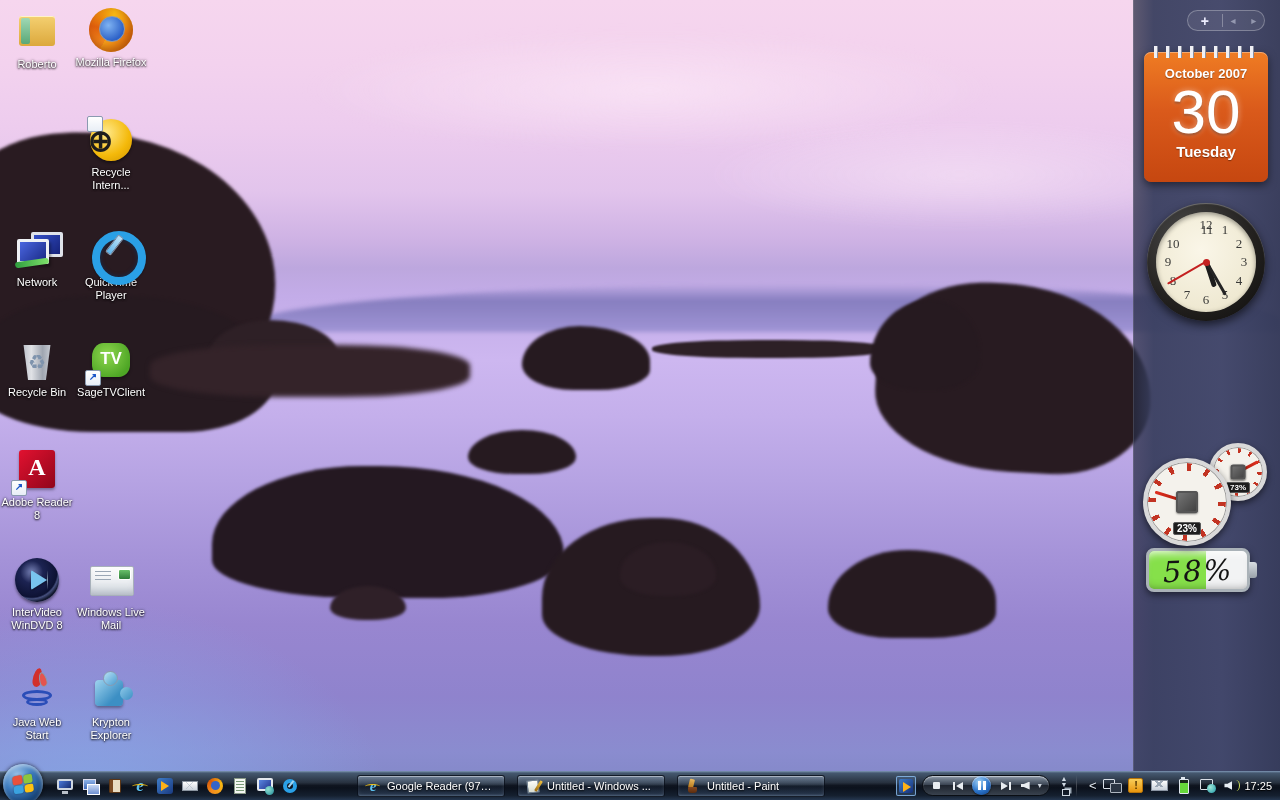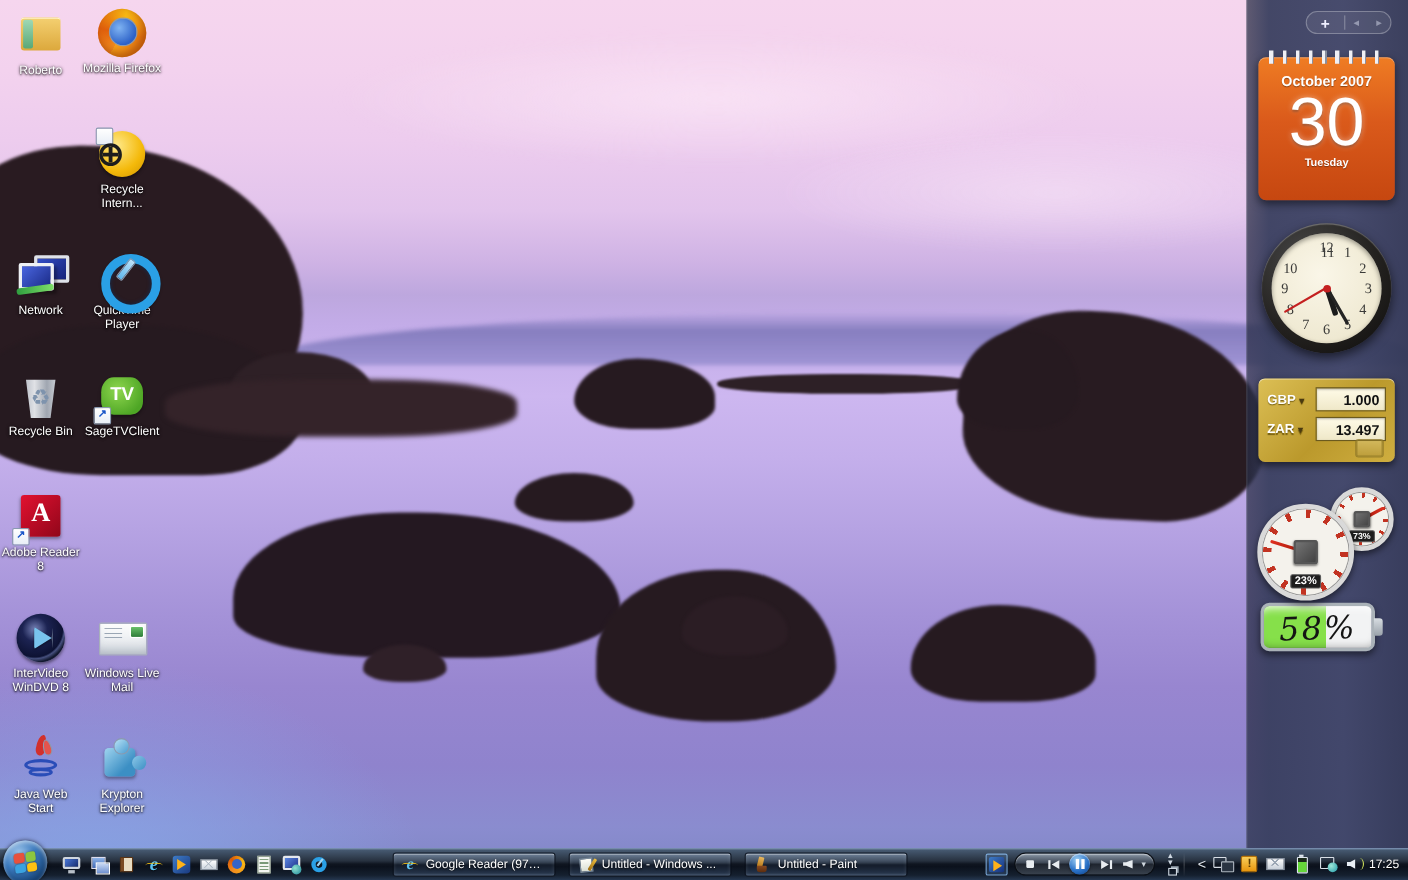--- a/index.html
+++ b/index.html
@@ -139,21 +139,21 @@
   #sb-controls .div { width:1px; height:13px; background:rgba(255,255,255,.3); }
   #sb-controls .arr { color:rgba(230,235,250,.45); font-size:10px; width:21px; text-align:center; }
 
   #gadget-calendar { position:absolute; left:11px; top:52px; width:124px; height:130px; border-radius:7px;
     background:linear-gradient(180deg,#ef7c23,#da5a1b 45%,#c64710); box-shadow:0 3px 8px rgba(0,0,0,.5), inset 0 1px 0 rgba(255,255,255,.35);
     text-align:center; color:#fff; }
   #gadget-calendar .spiral { position:absolute; top:-6px; left:7px; right:7px; height:12px;
     background:repeating-linear-gradient(90deg, transparent 0 3px, #f0f0f5 3px 6px, #8a8fa0 6px 7px, transparent 7px 12px); border-radius:2px; }
   .cal-month { margin-top:14px; font-size:13px; font-weight:bold; text-shadow:0 1px 1px rgba(0,0,0,.4); }
   .cal-day { font-size:62px; line-height:62px; font-weight:normal; text-shadow:0 0 6px rgba(255,255,255,.45),0 2px 2px rgba(0,0,0,.3); }
-  .cal-weekday { font-size:10px; font-weight:bold; text-shadow:0 1px 1px rgba(0,0,0,.4); }
+  .cal-weekday { font-size:15px; font-weight:bold; text-shadow:0 1px 1px rgba(0,0,0,.4); }
 
   #gadget-clock { position:absolute; left:14px; top:203px; width:118px; height:118px; border-radius:50%;
     background:radial-gradient(circle at 35% 30%, #4a4a4a, #242220 55%, #0d0c0b);
     box-shadow:0 4px 10px rgba(0,0,0,.6), inset 0 1px 1px rgba(255,255,255,.3); }
   #clock-face { position:absolute; inset:9px; border-radius:50%;
     background:radial-gradient(circle at 45% 38%, #faf6e8, #efe9d2 70%, #ddd6ba);
     box-shadow:inset 0 2px 5px rgba(0,0,0,.4); }
   .num { position:absolute; width:16px; height:14px; font-size:13px; line-height:14px; text-align:center;
     color:#3a3a38; font-family:"Liberation Serif",serif; }
   .n12{left:42px;top:6px;} .n1{left:61px;top:11px;} .n2{left:75px;top:25px;} .n3{left:80px;top:43px;}
@@ -413,31 +413,20 @@
         <span class="num n9">9</span>
         <span class="num n10">10</span>
         <span class="num n11">11</span>
         <div class="hand hour"></div>
         <div class="hand minute"></div>
         <div class="hand second"></div>
         <div class="clock-pin"></div>
       </div>
     </div>
 
-    <div id="gadget-currency">
-      <div class="cur-row">
-        <span class="cur-code"><span>GBP</span> <span class="dd">▾</span></span>
-        <span class="cur-value">1.000</span>
-      </div>
-      <div class="cur-row">
-        <span class="cur-code"><span>ZAR</span> <span class="dd">▾</span></span>
-        <span class="cur-value">13.497</span>
-      </div>
-      <div class="cur-chip"></div>
-    </div>
 
     <div class="gauge" id="gauge-mem">
       <div class="ticks"></div>
       <div class="needle"></div>
       <div class="chip"></div>
       <div class="gauge-val">73%</div>
     </div>
     <div class="gauge" id="gauge-cpu">
       <div class="ticks"></div>
       <div class="needle"></div>

